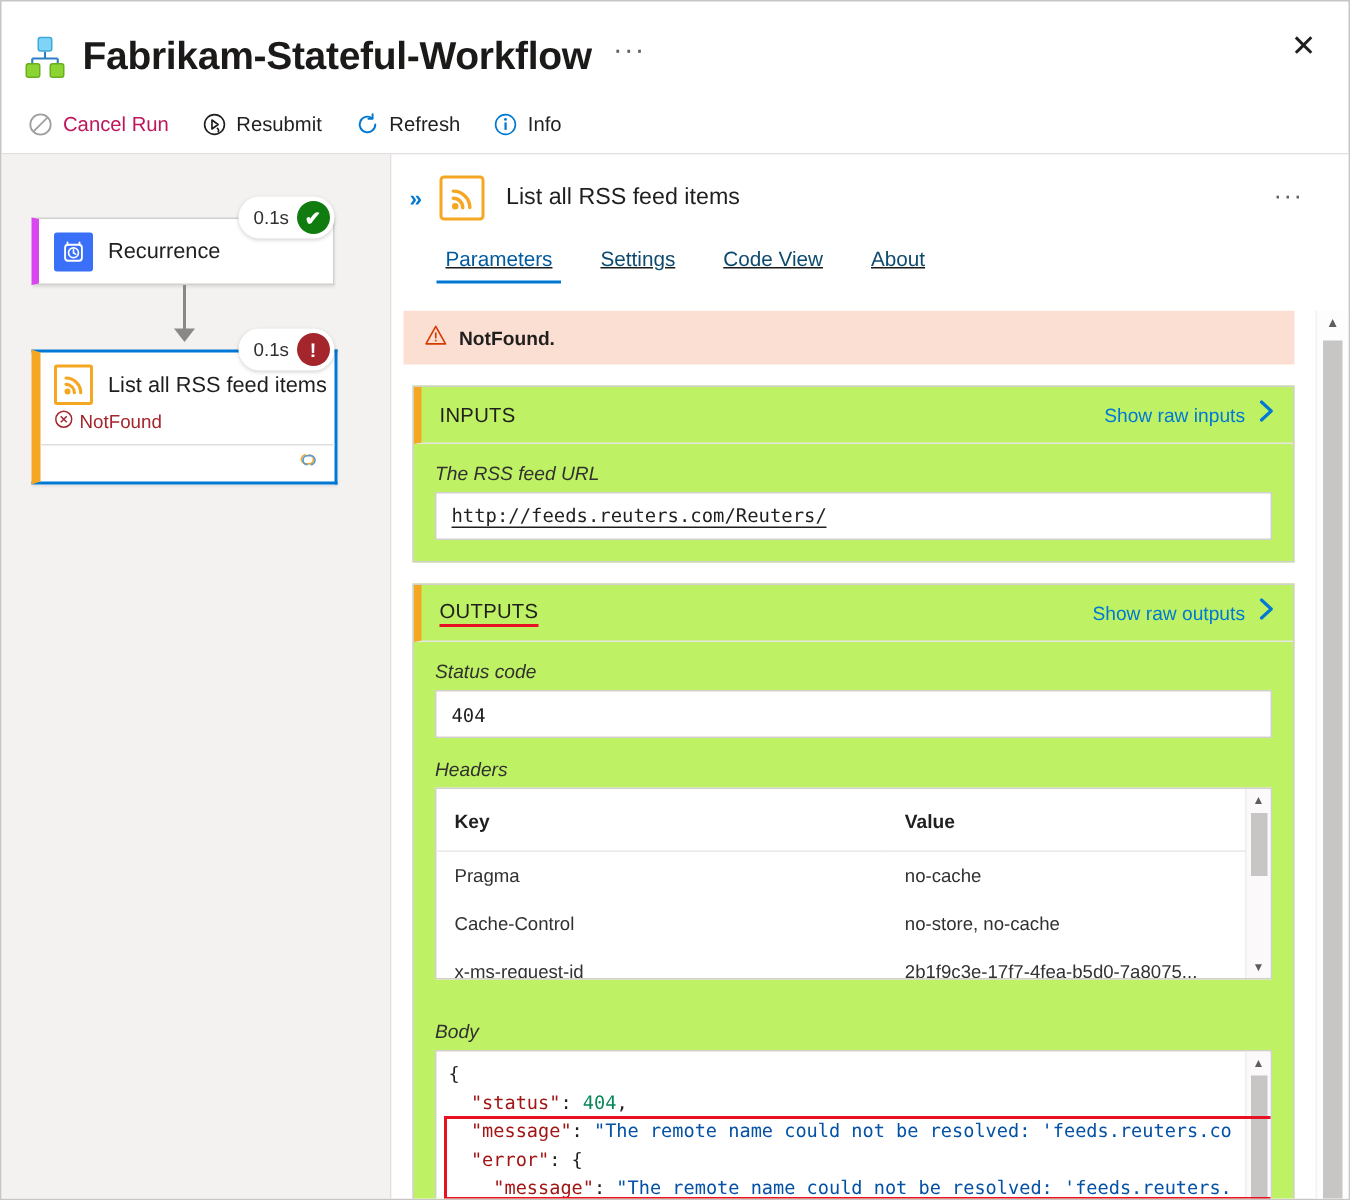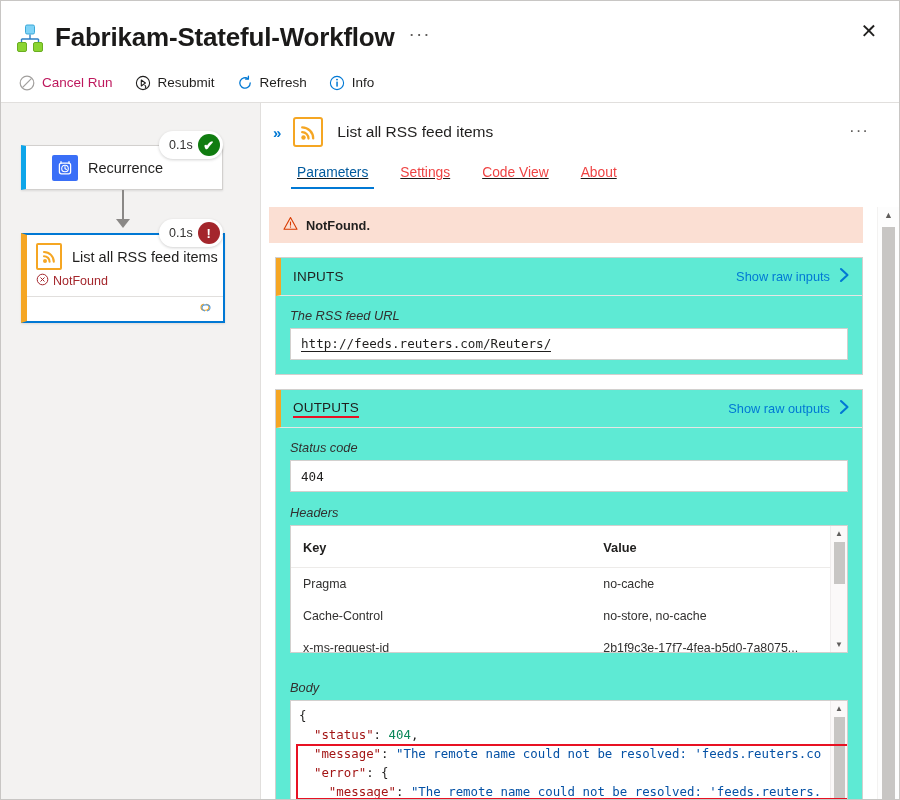--- a/index.html
+++ b/index.html
@@ -66,22 +66,22 @@
     position:relative;
   }
   .node {
     position:absolute;
     background:#ffffff;
     border:1px solid #d2d0ce;
     box-shadow:0 1px 2px rgba(0,0,0,0.10);
   }
   .node-recurrence {
     left:20px; top:42px; width:202px; height:45px;
-    border-left:5px solid #0ea5e9;
-    display:flex; align-items:center; padding-left:26px;
+    border-left:5px solid #d946ef;
+    display:flex; align-items:center; padding-left:10px;
   }
   .node-rss {
     left:20px; top:130px; width:204px; height:90px;
     border:2px solid #0078d4;
     border-left:6px solid #f5a623;
     padding:0;
   }
   .node-icon {
     width:26px; height:26px; flex:0 0 26px;
     display:flex; align-items:center; justify-content:center;
@@ -127,40 +127,40 @@
     width:30px; height:30px; border:2px solid #f5a623; border-radius:3px;
     display:flex; align-items:center; justify-content:center; background:#fff; flex:0 0 30px;
   }
   .pane-title { font-size:15.5px; color:#201f1e; margin-left:14px; }
   .pane-ellipsis {
     position:absolute; right:30px; top:18px; color:#605e5c;
     font-size:17px; letter-spacing:1px; cursor:pointer;
   }
   .tabs { display:flex; gap:4px; padding:12px 11px 0 22px;text-decoration:underline; }
   .tab {
-    font-size:13.8px; color:#ef4444; padding:6px 14px 9px 14px;
+    font-size:13.8px; color:#0c4a6e; padding:6px 14px 9px 14px;
     cursor:pointer; position:relative;
   }
   .tab.active { color:#005a9e; }
   .tab.active:after {
     content:""; position:absolute; left:8px; right:8px; bottom:0;
     height:2.5px; background:#0078d4;
   }
 
   .scrollregion { position:absolute; left:0; right:22px; top:104px; bottom:0; overflow:hidden; }
 
   .alertbar {
     background:#fbdfd3; display:flex; align-items:center; gap:8px;
     padding:9px 14px; margin:0 14px 0 8px;
     font-size:12.8px; font-weight:700; color:#201f1e;
   }
 
   .card {
     margin:14px 14px 0 14px;
-    border:1px solid #d2d0ce; background:#5eead4;
+    border:1px solid #d2d0ce; background:#bef264;
   }
   .card-head {
     height:38px; display:flex; align-items:center; justify-content:space-between;
     border-left:5px solid #f5a623; padding:0 12px 0 12px;
     border-bottom:1px solid #e8e6e4;
   }
   .card-head-title { font-size:13.5px; color:#201f1e; letter-spacing:0.2px; }
   .card-head-title.redline { border-bottom:2px solid #e81123; padding-bottom:1px; }
   .showraw {
     display:flex; align-items:center; gap:9px;

